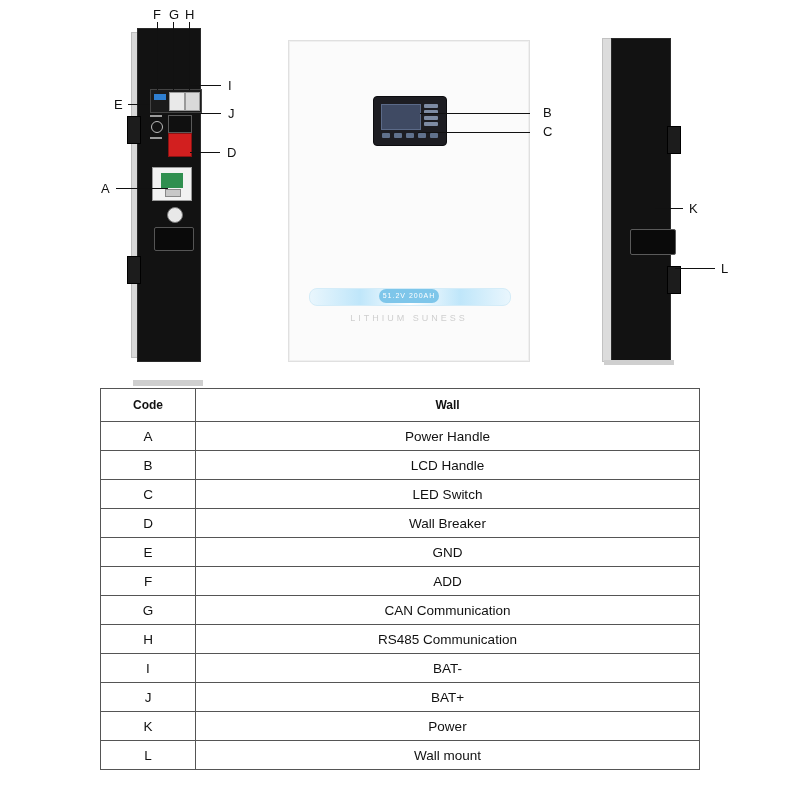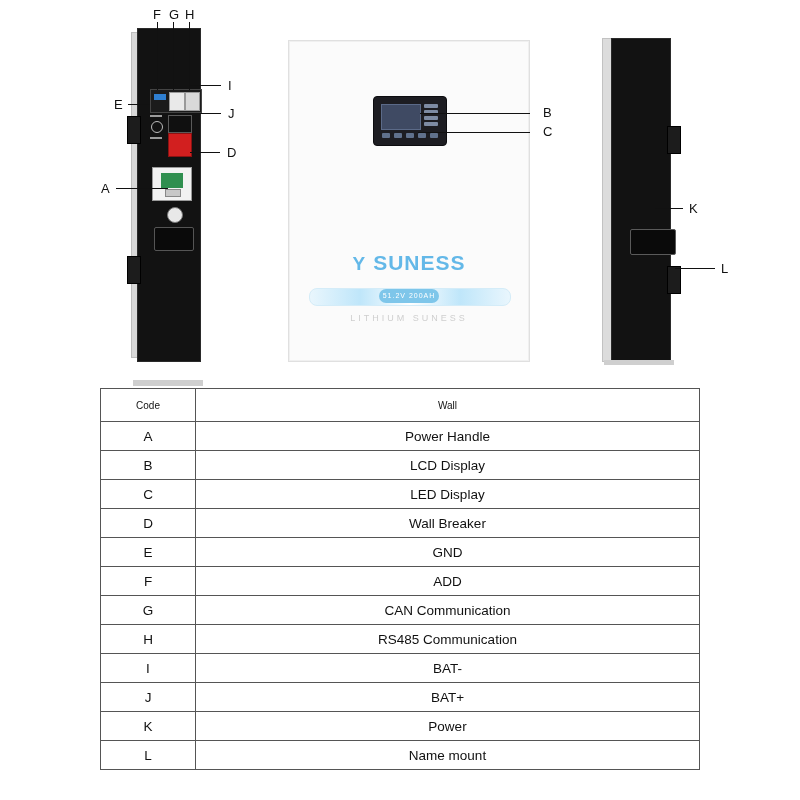--- a/index.html
+++ b/index.html
@@ -319,22 +319,22 @@
   #legend-table th, #legend-table td {
     border: 1px solid #555;
     height: 28px;
     font-size: 13.5px;
     font-weight: normal;
     text-align: center;
     color: #111;
     padding: 0;
   }
   #legend-table th {
-    font-weight: normal;
-    font-size: 10px;
+    font-weight: bold;
+    font-size: 12px;
     height: 32px;
     border-radius: 7px;
   }
   #legend-table col.c-code { width: 95px; }
 </style>
 </head>
 <body>
 
 <div id="diagram">
 
@@ -380,23 +380,20 @@
       </div>
       <div id="led-row">
         <div class="led-dot" style="left:0px;"></div>
         <div class="led-dot" style="left:12px;"></div>
         <div class="led-dot" style="left:24px;"></div>
         <div class="led-dot" style="left:36px;"></div>
         <div class="led-dot" style="left:48px;"></div>
       </div>
     </div>
 
-    <div id="brand">
-      <span id="brand-mark">Υ</span><span>SUNESS</span>
-    </div>
 
     <div id="pill-wrap">
       <div id="pill"></div>
       <div id="pill-center"></div>
       <div id="pill-label">51.2V 200AH</div>
     </div>
 
     <div id="sub-brand">LITHIUM SUNESS</div>
   </div>
 
@@ -459,25 +456,25 @@
       <th>Wall</th>
     </tr>
   </thead>
   <tbody>
     <tr>
       <td>A</td>
       <td>Power Handle</td>
     </tr>
     <tr>
       <td>B</td>
-      <td>LCD Display</td>
+      <td>LCD Handle</td>
     </tr>
     <tr>
       <td>C</td>
-      <td>LED Display</td>
+      <td>LED Switch</td>
     </tr>
     <tr>
       <td>D</td>
       <td>Wall Breaker</td>
     </tr>
     <tr>
       <td>E</td>
       <td>GND</td>
     </tr>
     <tr>
@@ -499,16 +496,16 @@
     <tr>
       <td>J</td>
       <td>BAT+</td>
     </tr>
     <tr>
       <td>K</td>
       <td>Power</td>
     </tr>
     <tr>
       <td>L</td>
-      <td>Name mount</td>
+      <td>Wall mount</td>
     </tr>
   </tbody>
 </table>
 
 </body></html>

